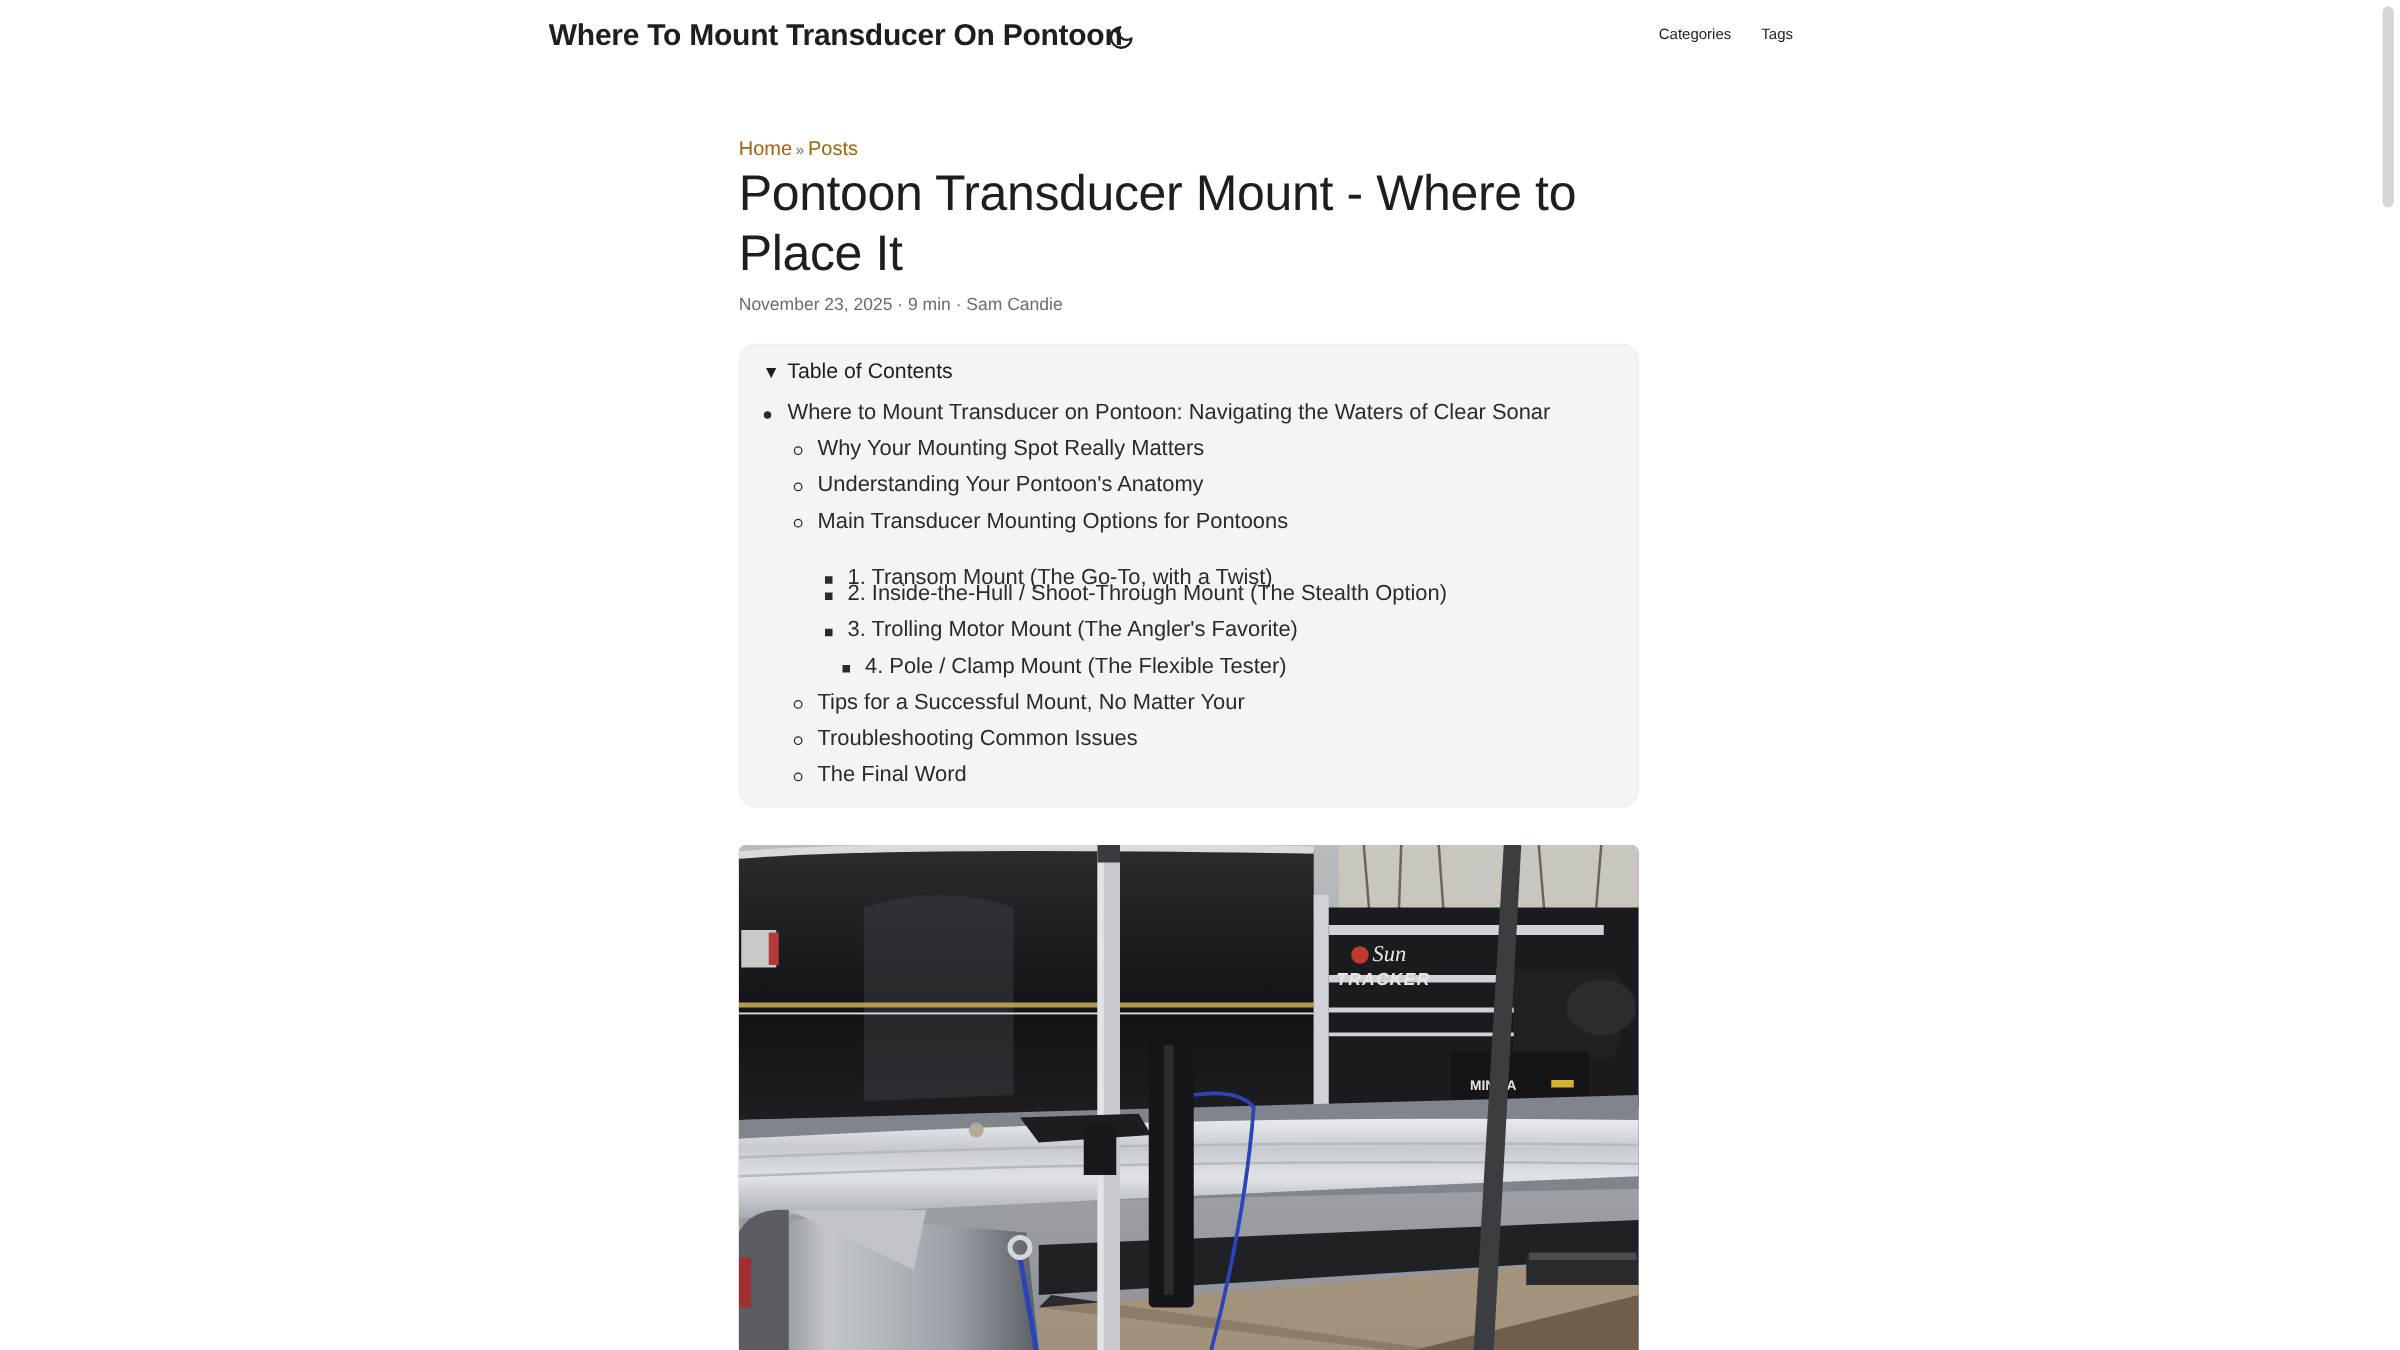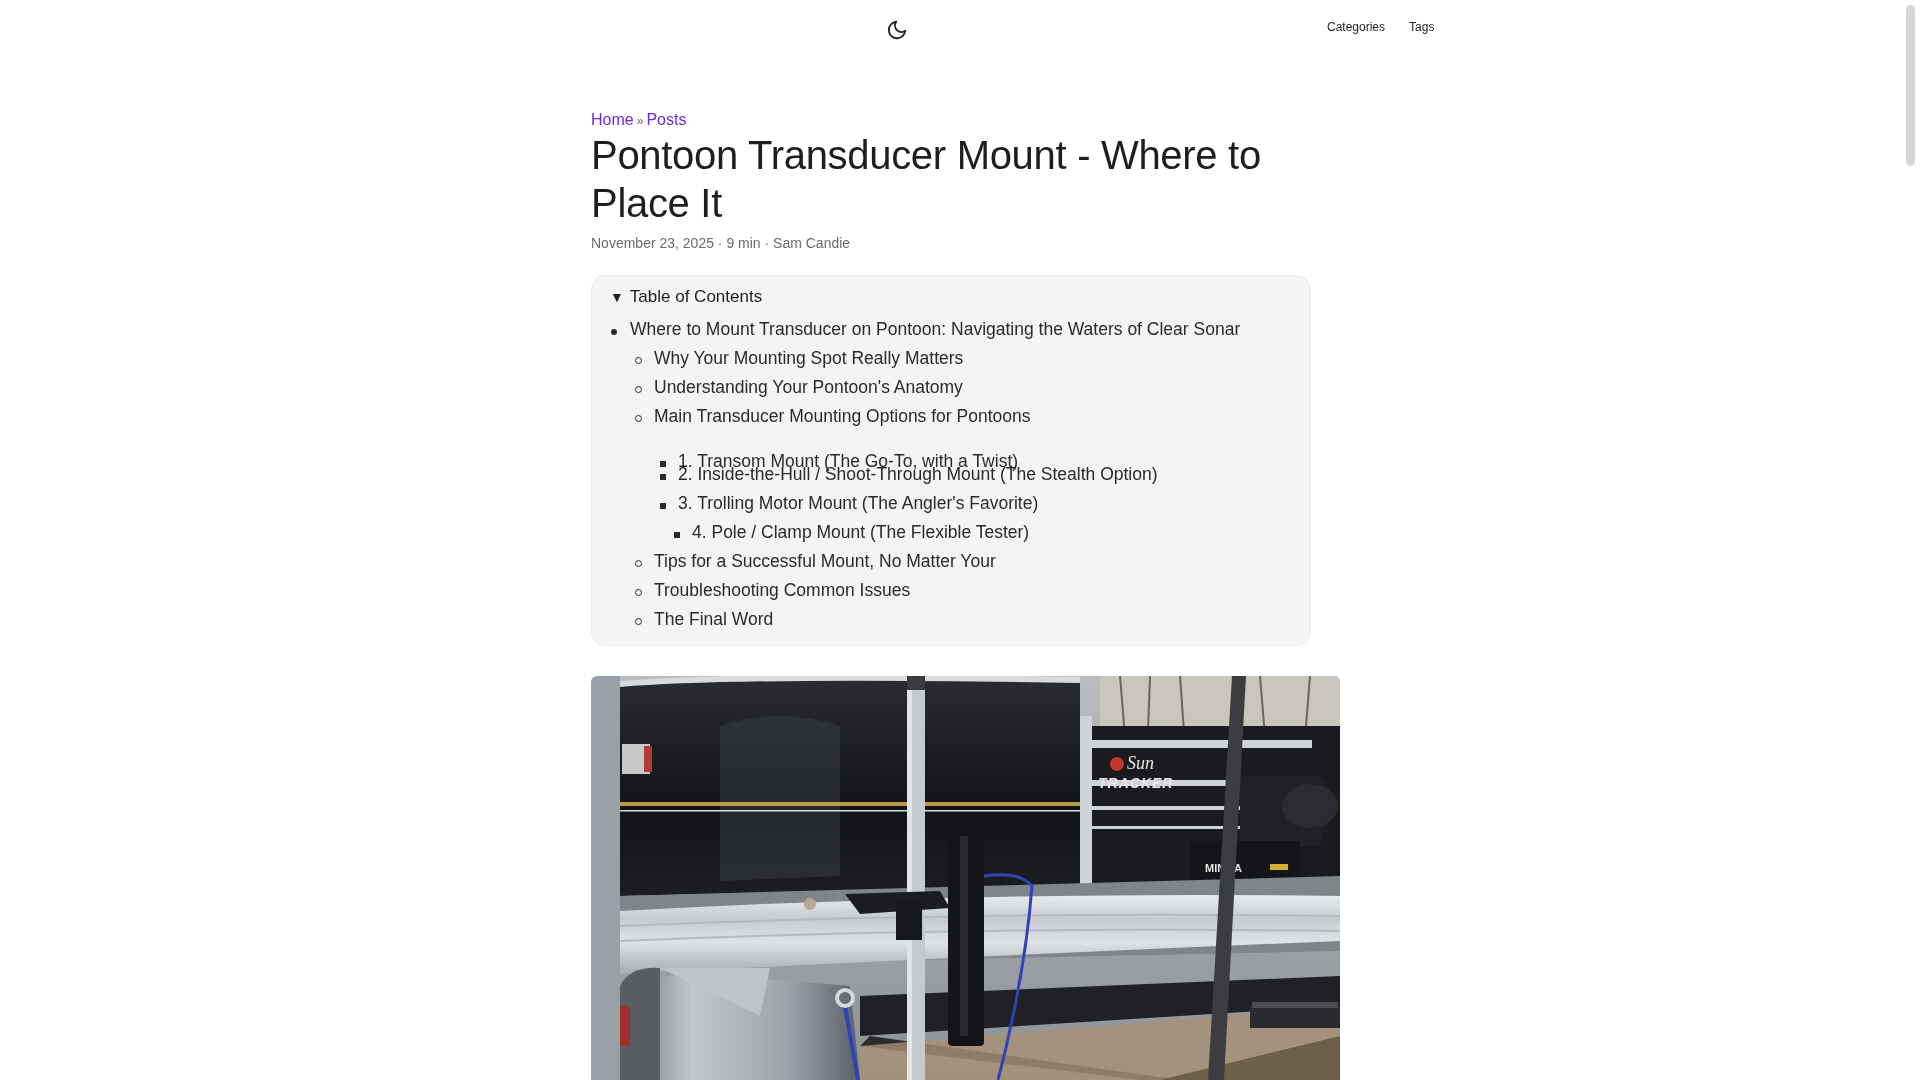--- a/index.html
+++ b/index.html
@@ -12,21 +12,21 @@
     position:absolute; left:439px; top:15px; font-size:24px; font-weight:700;
     color:#1e1e1e; text-decoration:none; letter-spacing:-0.2px;
   }
   .theme-toggle {
     position:absolute; left:886px; top:19px; width:22px; height:22px; cursor:pointer;
   }
   .nav { position:absolute; top:20px; left:1327px; display:flex; gap:24px; font-size:12px; }
   .nav a { color:#1e1e1e; text-decoration:none; }
   .main { position:absolute; left:591px; top:0; width:720px; }
   .breadcrumbs { position:absolute; top:111px; left:0; font-size:16px; color:#1e1e1e; white-space:nowrap; }
-  .breadcrumbs a { color:#6d28d9; text-decoration:none; }
+  .breadcrumbs a { color:#a16207; text-decoration:none; }
   .breadcrumbs .sep { font-size:12px; color:#6b6b6b; margin:0 3px; }
   .post-title {
     position:absolute; top:131px; left:0; width:720px; margin:0;
     font-size:40px; font-weight:400; line-height:48px; color:#1e1e1e; letter-spacing:-0.3px;
   }
   .post-meta { position:absolute; top:235px; left:0; font-size:14px; color:#6b6b6b; white-space:nowrap; }
   .toc {
     position:absolute; top:275px; left:0; width:718px; height:369px;
     background:#f4f4f4; border:1px solid #ececec; border-radius:14px;
   }
@@ -42,29 +42,29 @@
   }
   .bullet-circle::before {
     content:""; position:absolute; left:-19px; top:9px; width:5px; height:5px; border-radius:50%; border:1.3px solid #2a2a2a;
   }
   .bullet-square::before {
     content:""; position:absolute; left:-18px; top:10px; width:6px; height:6px; background:#2a2a2a;
   }
   .cover {
     position:absolute; left:0; top:676px; width:720px; height:404px; overflow:hidden; border-radius:6px 6px 0 0;
     background:#9aa0a6;
-    padding-left:29px;
   }
   .scrollbar-track { position:absolute; left:1906px; top:0; width:14px; height:1080px; background:#ffffff; }
   .scrollbar-thumb { position:absolute; left:1906px; top:5px; width:9px; height:161px; background:#d6d6d6; border-radius:5px; }
 </style>
 </head>
 <body>
 
 <header class="header">
+  <a class="site-title" href="#">Where To Mount Transducer On Pontoon</a>
   <span class="theme-toggle">
     <svg width="22" height="22" viewBox="0 0 24 24" fill="none" stroke="#1e1e1e" stroke-width="2" stroke-linecap="round" stroke-linejoin="round">
       <path d="M21 12.79A9 9 0 1 1 11.21 3 7 7 0 0 0 21 12.79z"></path>
     </svg>
   </span>
   <nav class="nav">
     <a href="#">Categories</a>
     <a href="#">Tags</a>
   </nav>
 </header>

